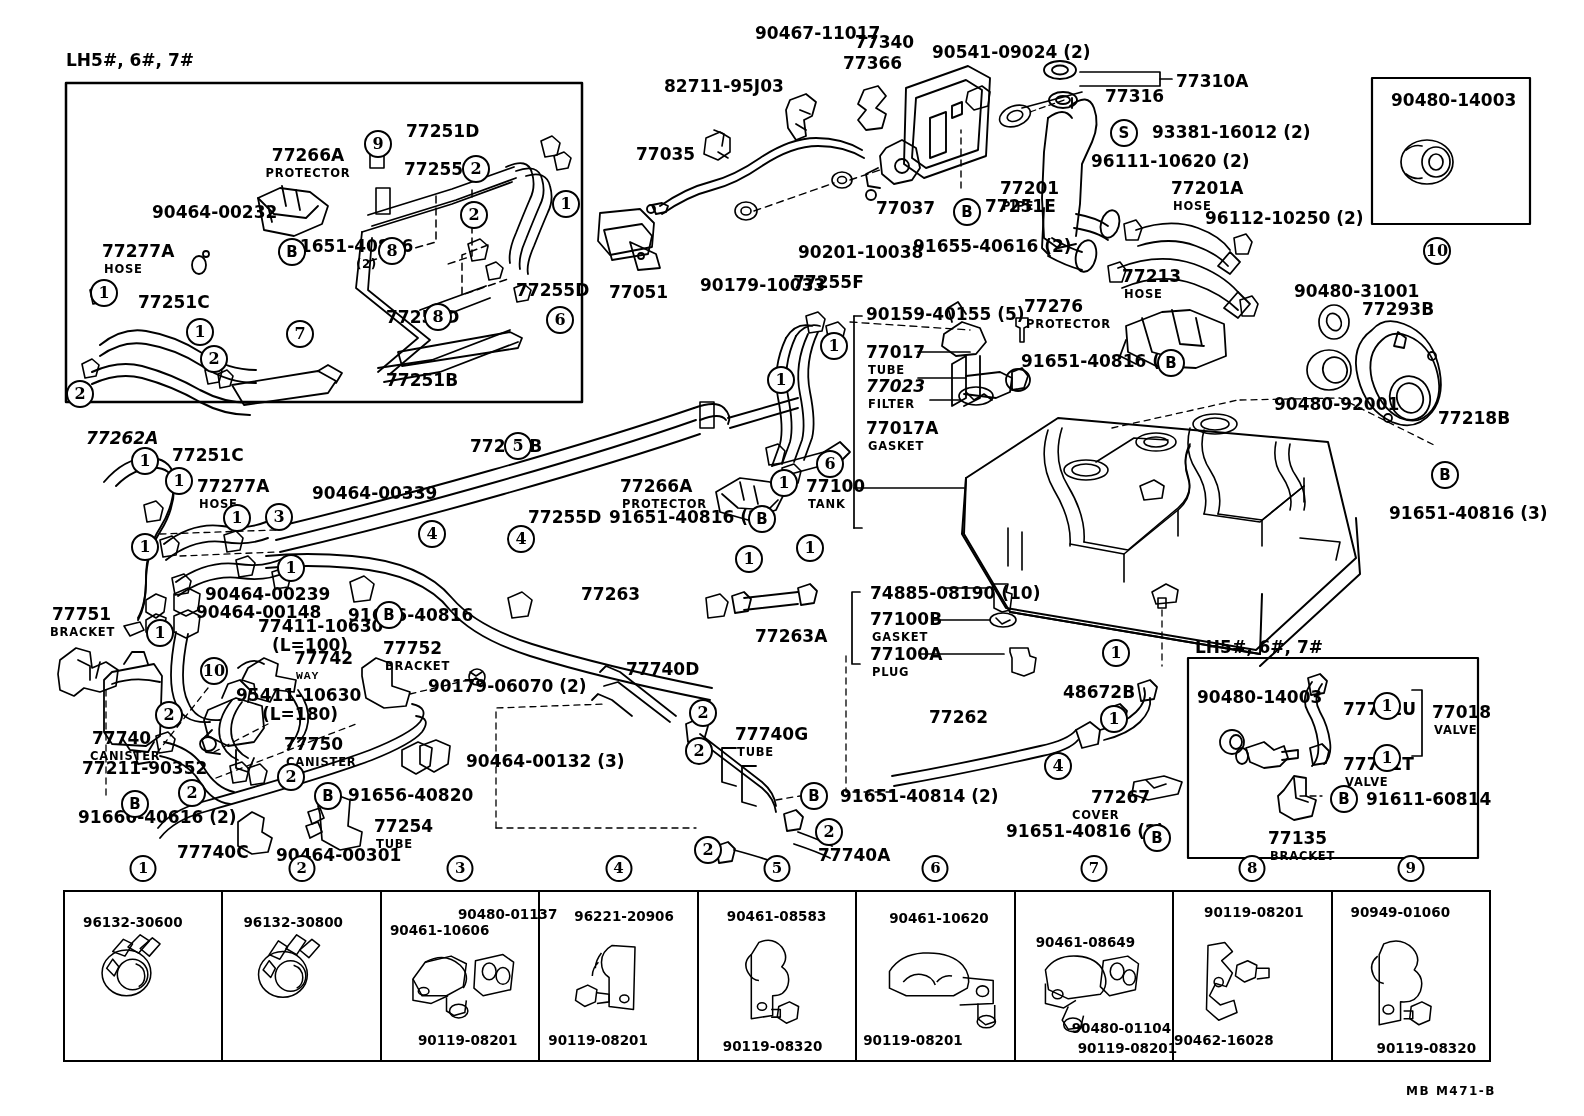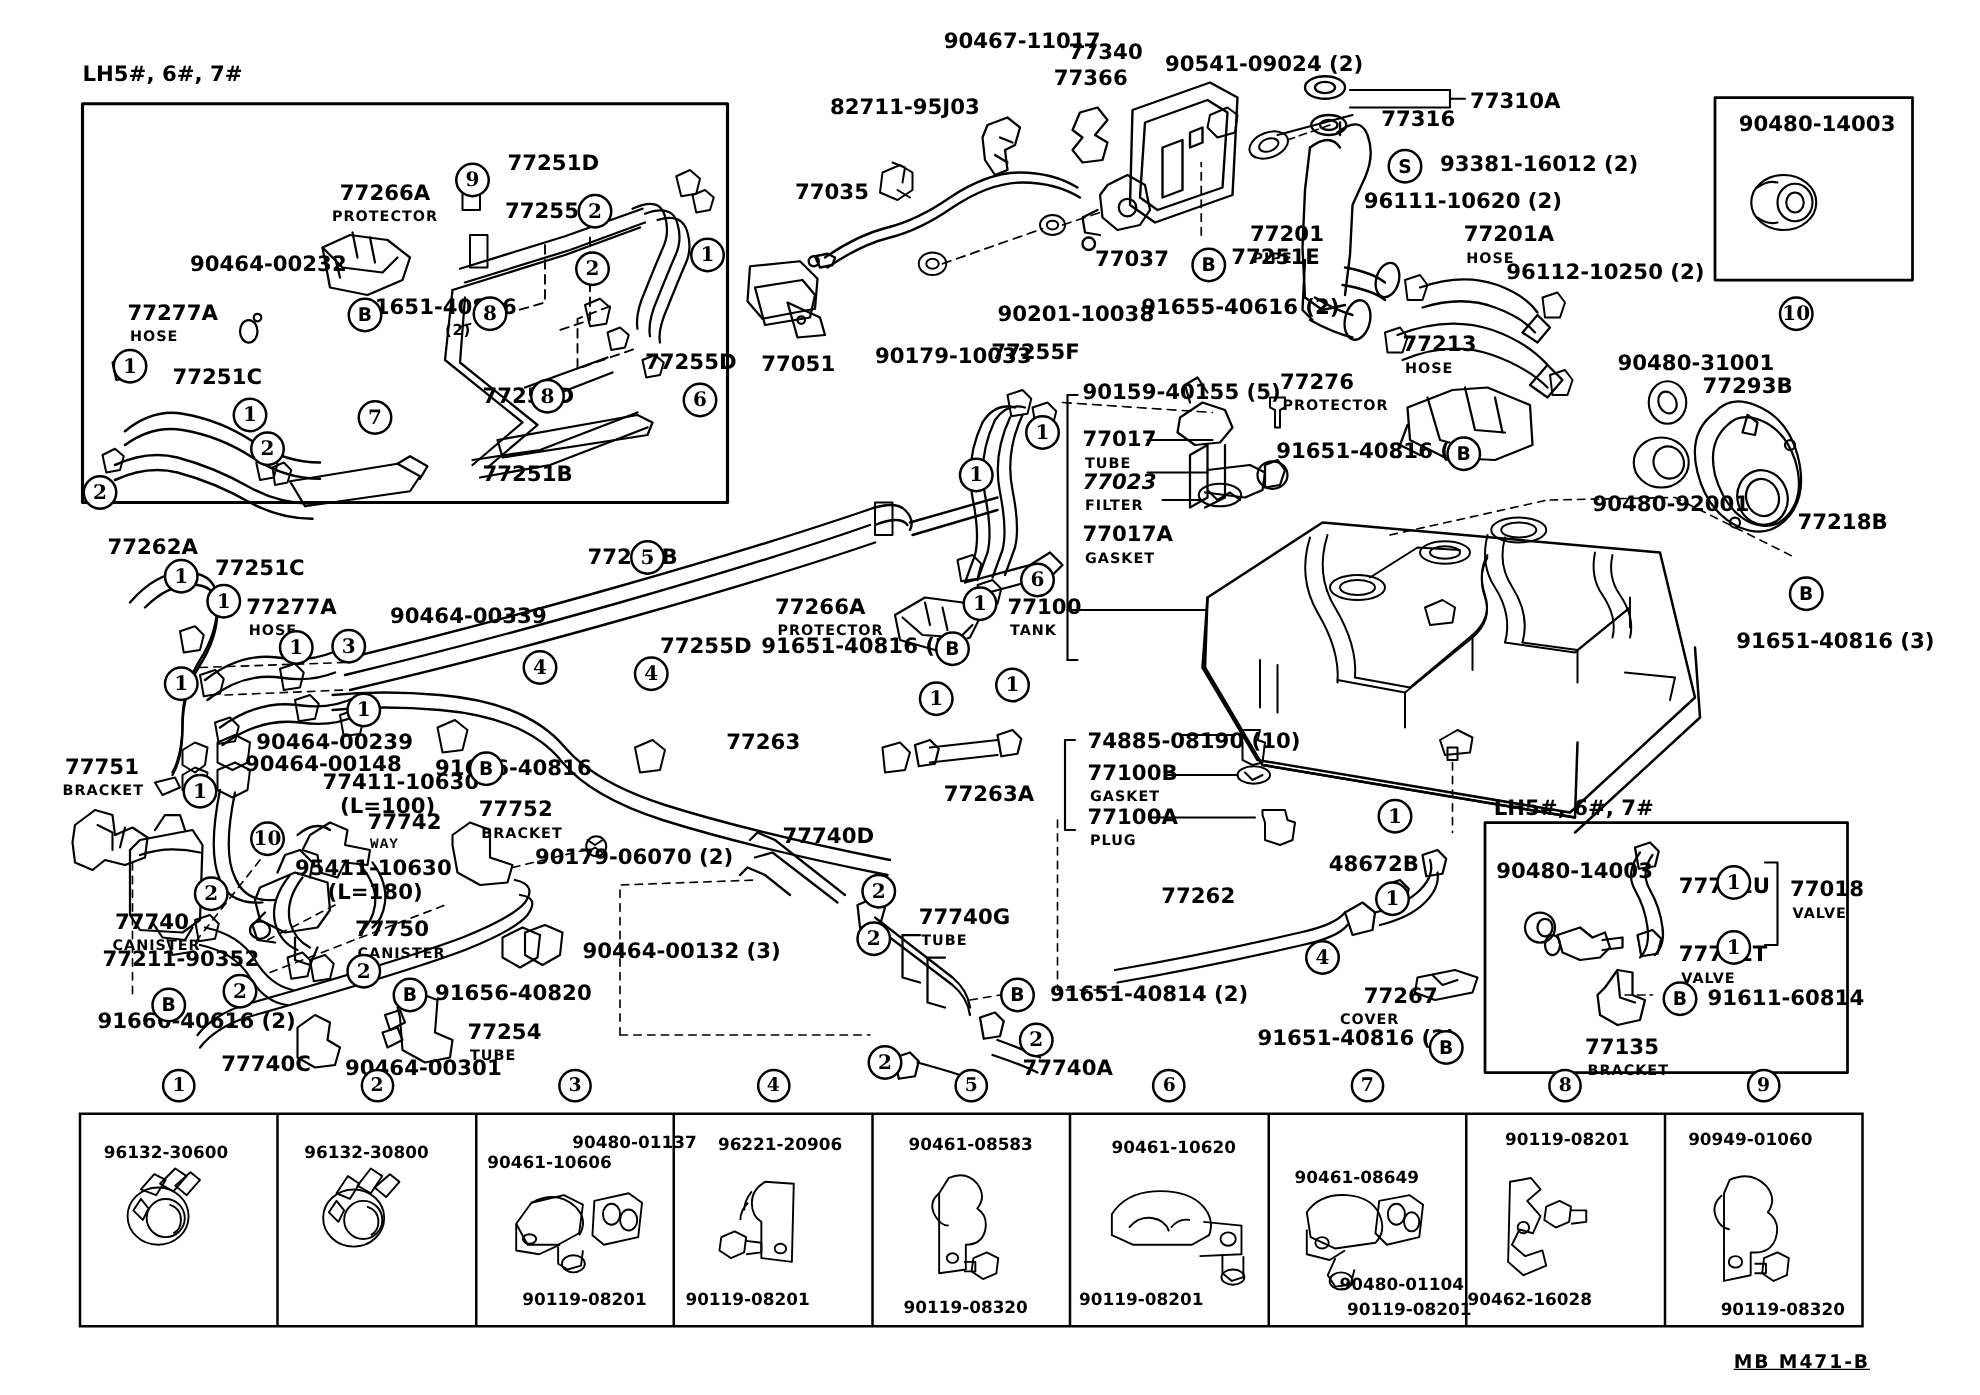--- a/index.html
+++ b/index.html
@@ -79,21 +79,21 @@
     border:2.2px solid #000;border-radius:50%;
     box-sizing:border-box;
     text-align:center;line-height:23px;
     font-size:15px;font-weight:700;
     background:#fff;
     font-family:"DejaVu Serif","Liberation Serif",serif;
   }
   .footer{
     position:absolute;
     right:88px;bottom:18px;
-    font-size:15px;font-weight:700;letter-spacing:1.5px;text-decoration:underline;
+    font-size:12px;font-weight:700;letter-spacing:1.5px;
   }
 </style>
 </head>
 <body>
 
 <div id="sheet">
 
   <svg id="art" viewBox="0 0 1584 1116" xmlns="http://www.w3.org/2000/svg">
     <g fill="none" stroke="#000" stroke-width="2" stroke-linecap="round" stroke-linejoin="round">
 
@@ -706,21 +706,21 @@
   <div class="lbl" style="left:866px;top:420px;">77017A</div>
   <div class="sub" style="left:868px;top:439px;">GASKET</div>
   <div class="lbl" style="left:806px;top:478px;">77100</div>
   <div class="sub" style="left:808px;top:497px;">TANK</div>
 
   <div class="circ" style="left:767px;top:366px;">1</div>
   <div class="circ" style="left:820px;top:332px;">1</div>
   <div class="circ" style="left:770px;top:469px;">1</div>
   <div class="circ" style="left:816px;top:450px;">6</div>
 
-  <div class="lbl" style="left:86px;top:430px;">77262A</div>
+  <div class="lbl" style="left:86px;top:430px;font-style:italic;">77262A</div>
   <div class="lbl" style="left:172px;top:447px;">77251C</div>
   <div class="lbl" style="left:197px;top:478px;">77277A</div>
   <div class="sub" style="left:199px;top:497px;">HOSE</div>
   <div class="lbl" style="left:312px;top:485px;">90464-00339</div>
   <div class="lbl" style="left:470px;top:438px;">77251B</div>
   <div class="lbl" style="left:528px;top:509px;">77255D</div>
   <div class="lbl" style="left:620px;top:478px;">77266A</div>
   <div class="sub" style="left:622px;top:497px;">PROTECTOR</div>
   <div class="lbl" style="left:609px;top:509px;">91651-40816 (2)</div>
   <div class="circ b" style="left:748px;top:505px;">B</div>

